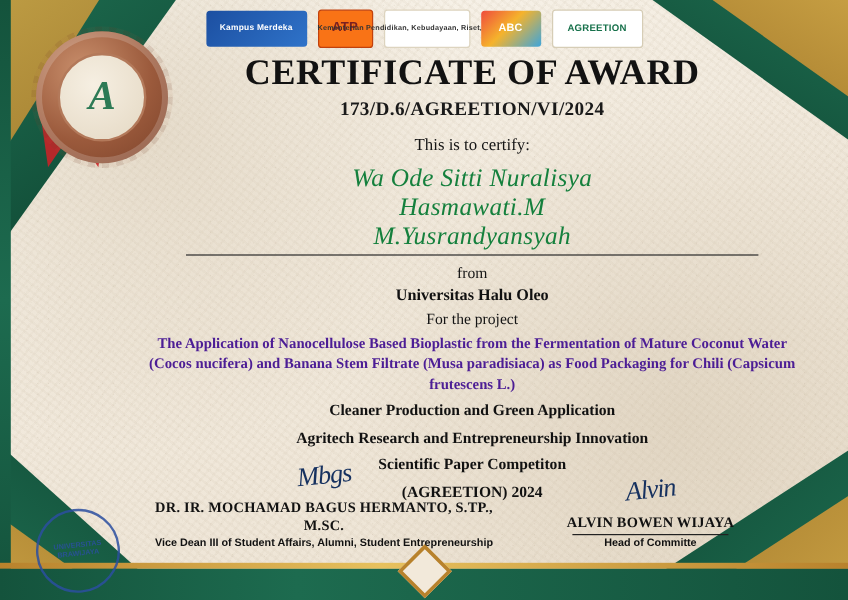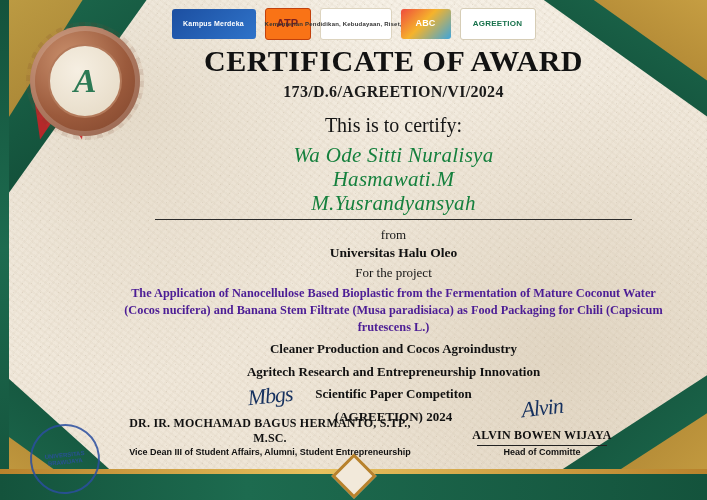--- a/index.html
+++ b/index.html
@@ -246,21 +246,21 @@
   .cert-number {
     font-family: "Liberation Serif", serif;
     font-size: 16px;
     font-weight: bold;
     color: #1a1a1a;
     margin-top: 6px;
     letter-spacing: .3px;
   }
   .certify-line {
     font-family: "Liberation Serif", serif;
-    font-size: 20px;
+    font-size: 14px;
     color: #151515;
     margin-top: 13px;
   }
   .names {
     margin-top: 6px;
   }
   .name {
     font-family: "Liberation Serif", serif;
     font-style: italic;
     font-size: 21px;
@@ -428,21 +428,21 @@
       <div class="name">Hasmawati.M</div>
       <div class="name">M.Yusrandyansyah</div>
     </div>
     <div class="rule"></div>
 
     <div class="from-line">from</div>
     <div class="org">Universitas Halu Oleo</div>
     <div class="for-project">For the project</div>
     <div class="project-title">The Application of Nanocellulose Based Bioplastic from the Fermentation of Mature Coconut Water (Cocos nucifera) and Banana Stem Filtrate (Musa paradisiaca) as Food Packaging for Chili (Capsicum frutescens L.)</div>
 
-    <div class="event-line">Cleaner Production and Cocos Agroindustry</div>
+    <div class="event-line">Cleaner Production and Green Application</div>
     <div class="event-line">Agritech Research and Entrepreneurship Innovation</div>
     <div class="event-line">Scientific Paper Competiton</div>
     <div class="event-line">(AGREETION) 2024</div>
   </div>
 
   <div class="univ-stamp">UNIVERSITAS BRAWIJAYA</div>
 
   <div class="signatures">
     <div class="sig-block sig-left">
       <div class="sig-script">Mbgs</div>

